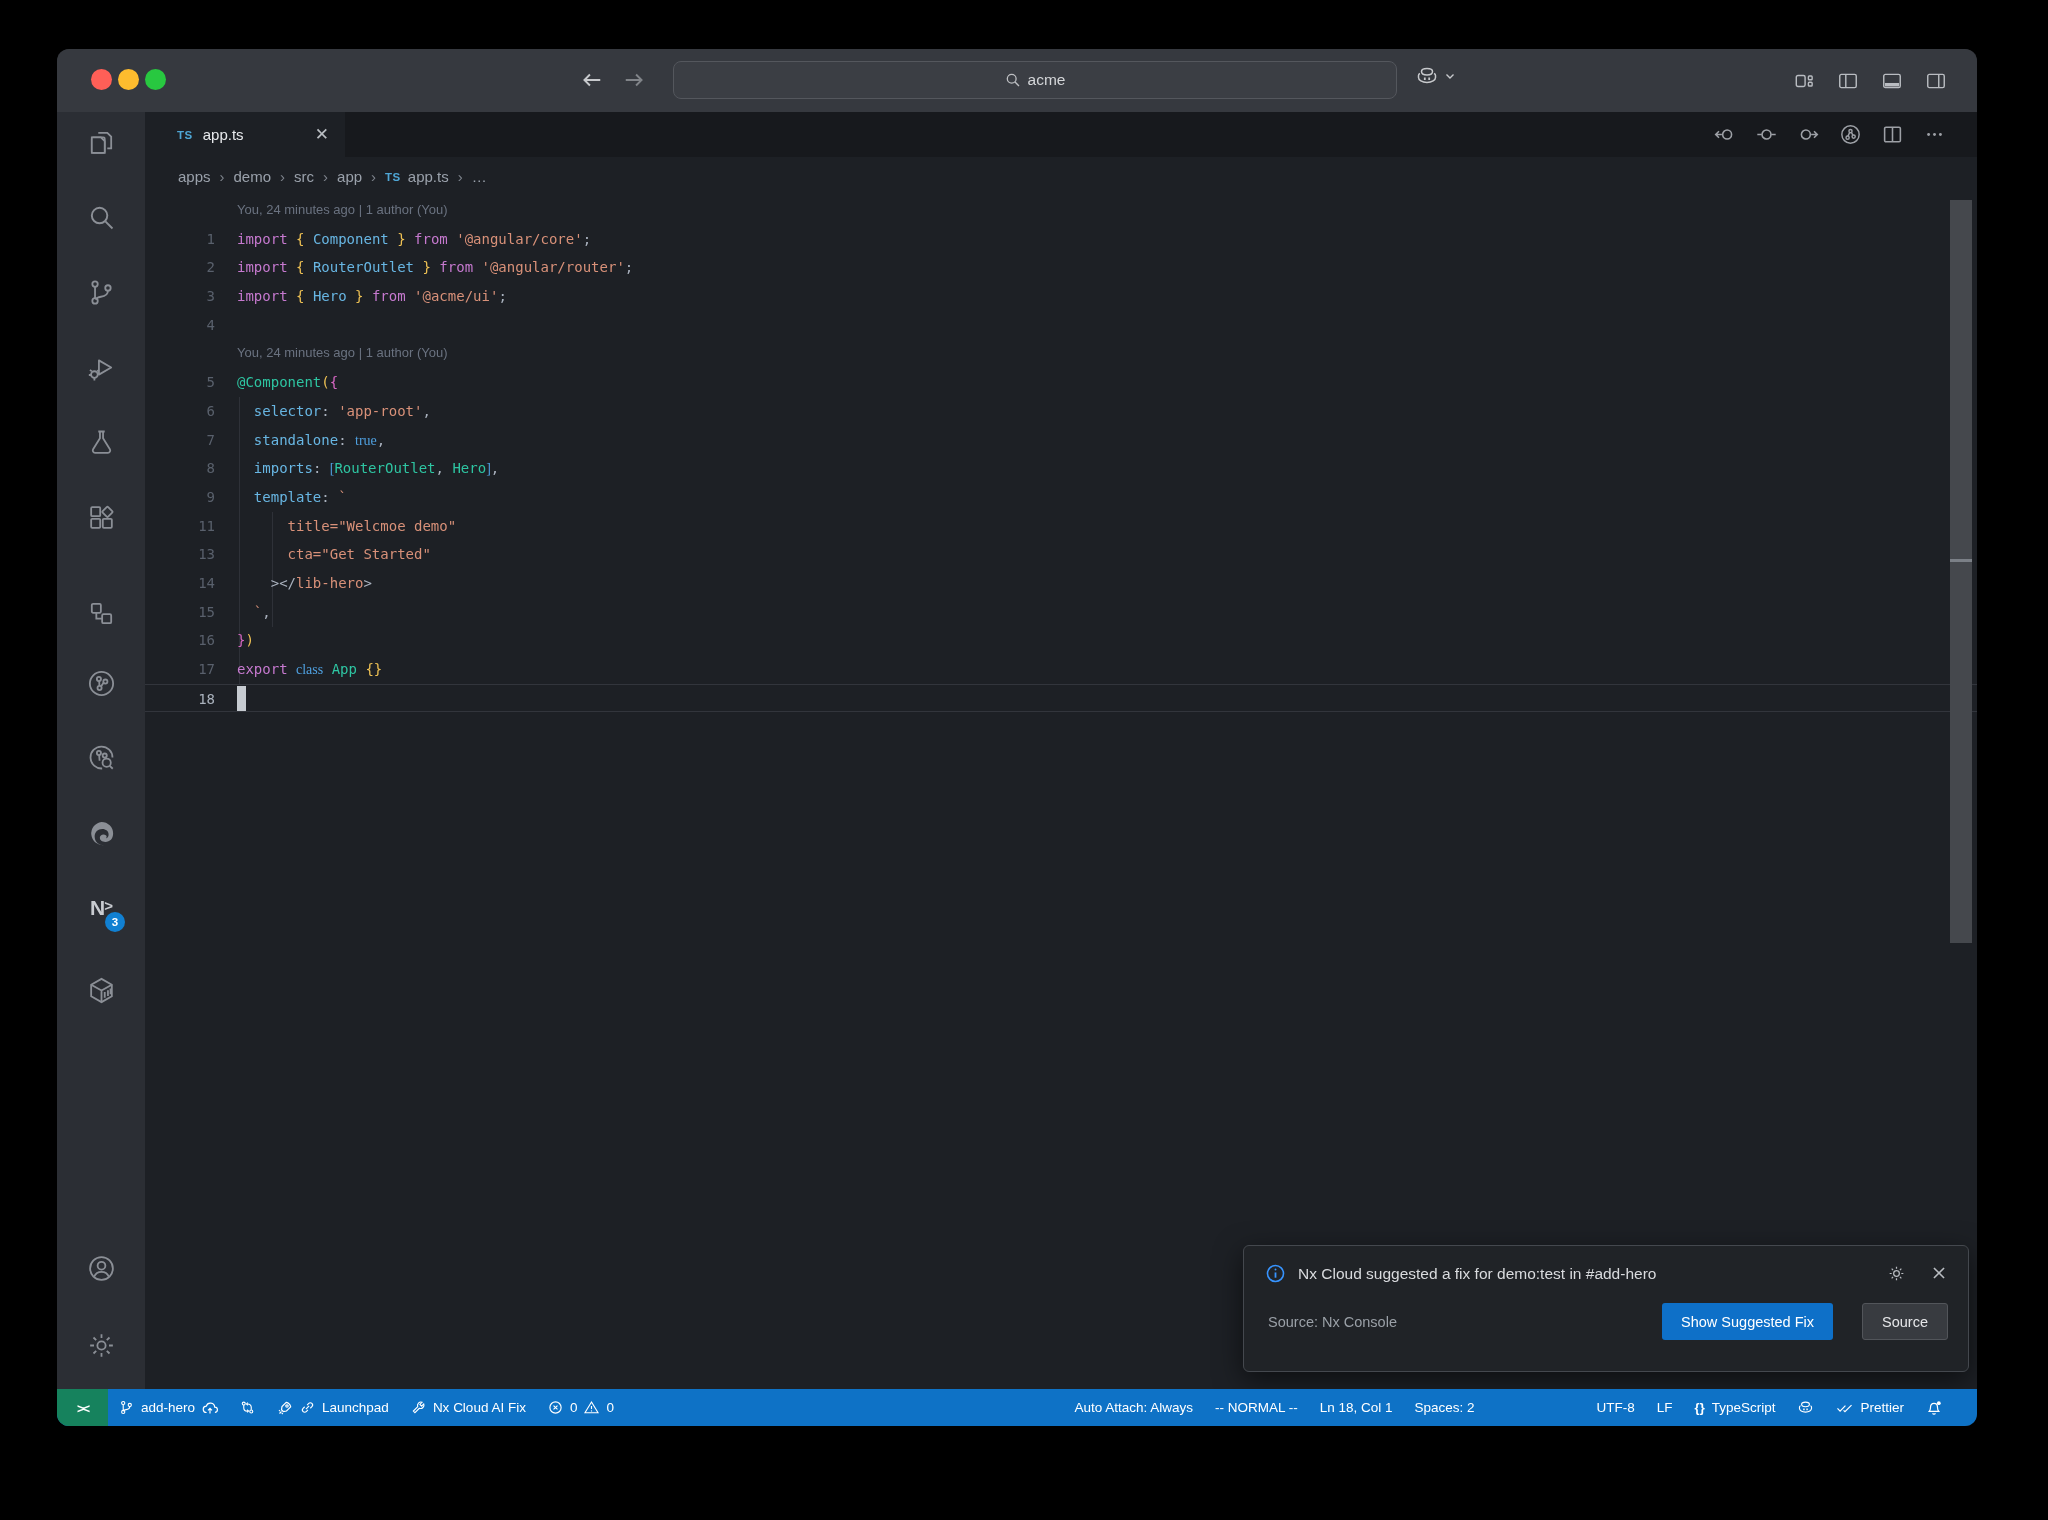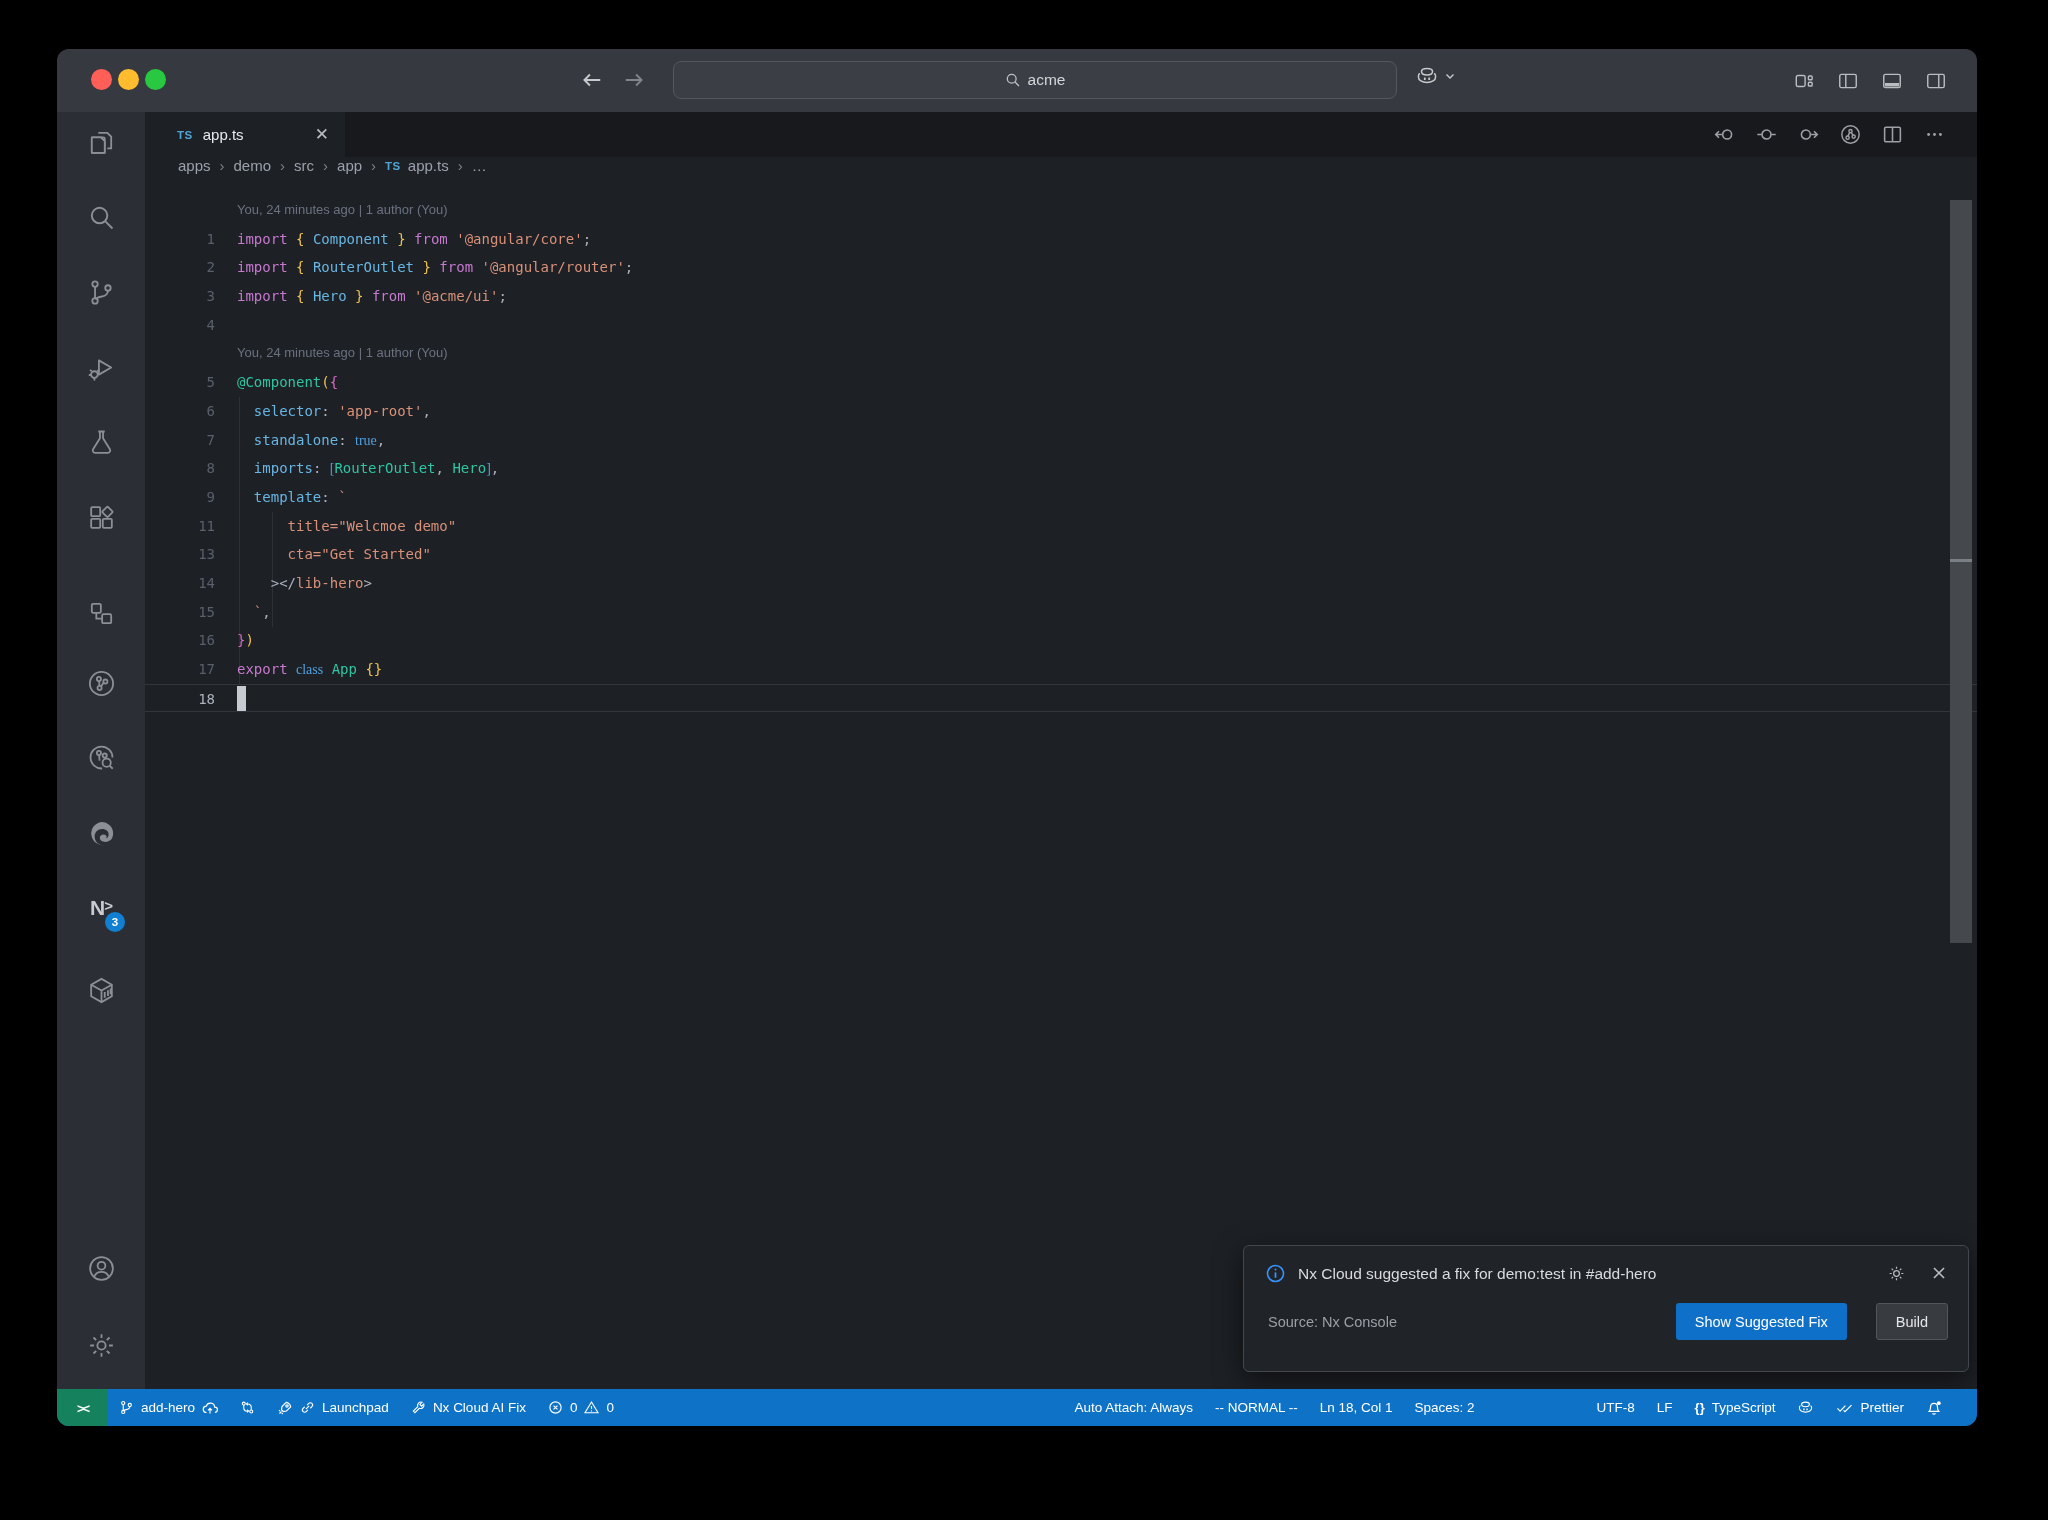--- a/index.html
+++ b/index.html
@@ -35,21 +35,21 @@
   
   .tabstrip { position:absolute; left:88px; top:63px; right:0; height:45px; background:#17191d; display:flex; }
   .tab { width:200px; height:45px; background:#1d2025; display:flex; align-items:center; padding:0 16px 0 32px; gap:10px; }
   .ts-badge { color:#4fa6d5; font-weight:bold; font-size:11.5px; letter-spacing:.5px; }
   .tab-label { color:#e8eaed; font-size:15px; }
   .tab-close { margin-left:auto; color:#b9bdc2; font-size:17px; line-height:1; }
   .ed-toolbar { margin-left:auto; display:flex; align-items:center; gap:21px; padding-right:32px; color:#9da0a6; }
   .ed-toolbar .ico { width:21px; height:21px; }
 
   
-  .breadcrumbs { position:absolute; left:88px; top:108px; right:0; height:39px; display:flex; align-items:flex-start;
+  .breadcrumbs { position:absolute; left:88px; top:108px; right:0; height:39px; display:flex; align-items:center;
                  padding-left:33px; color:#9aa1ab; font-size:15px; gap:9px; }
   .crumb { display:flex; align-items:center; gap:7px; }
   .crumb-sep { color:#7d838c; font-size:15px; }
 
   
   .editor { position:absolute; left:88px; top:147px; right:0; height:1193px; background:#1d2025; }
   .code-rows { position:absolute; left:0; top:0; right:0; }
   .crow { display:flex; height:28.7px; line-height:28.7px; font-family:"DejaVu Sans Mono", monospace; font-size:14px; position:relative; }
   .crow .ln { width:70px; text-align:right; color:#59606c; flex:none; }
   .crow.active-ln .ln { color:#aab2bd; }
@@ -408,21 +408,21 @@
               <path d="M10 2.8v2.1M10 15.1v2.1M2.8 10h2.1M15.1 10h2.1M4.9 4.9l1.5 1.5M13.6 13.6l1.5 1.5M15.1 4.9l-1.5 1.5M6.4 13.6l-1.5 1.5"></path>
             </svg>
           <svg width="18" height="18" viewBox="0 0 16 16" fill="none" stroke="currentColor" stroke-width="1.4">
               <path d="M3.5 3.5l9 9M12.5 3.5l-9 9"></path>
             </svg>
         </div>
       </div>
       <div class="notif-row2">
         <span class="notif-source">Source: Nx Console</span>
         <div class="btn btn-primary">Show Suggested Fix</div>
-        <div class="btn btn-secondary">Build</div>
+        <div class="btn btn-secondary">Source</div>
       </div>
     </div>
 
     <div class="statusbar">
       <div class="sb-left" id="sb-left">
           <div class="sb-item sb-remote">
             <span><span class="txt-ico" style="letter-spacing:-2px;">&gt;&lt;</span></span>
           </div>
           <div class="sb-item">
             <span>

